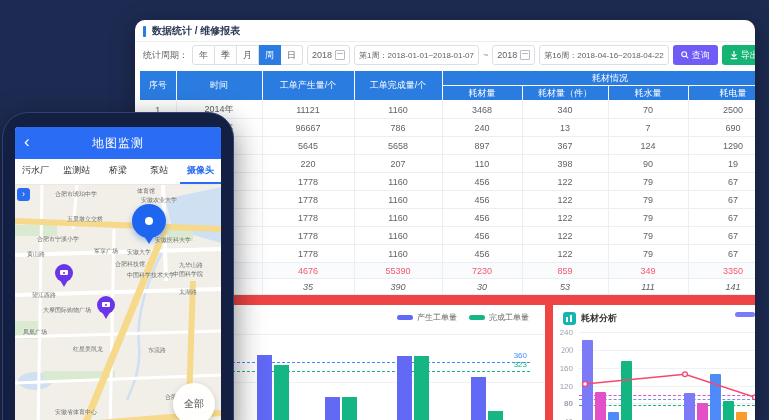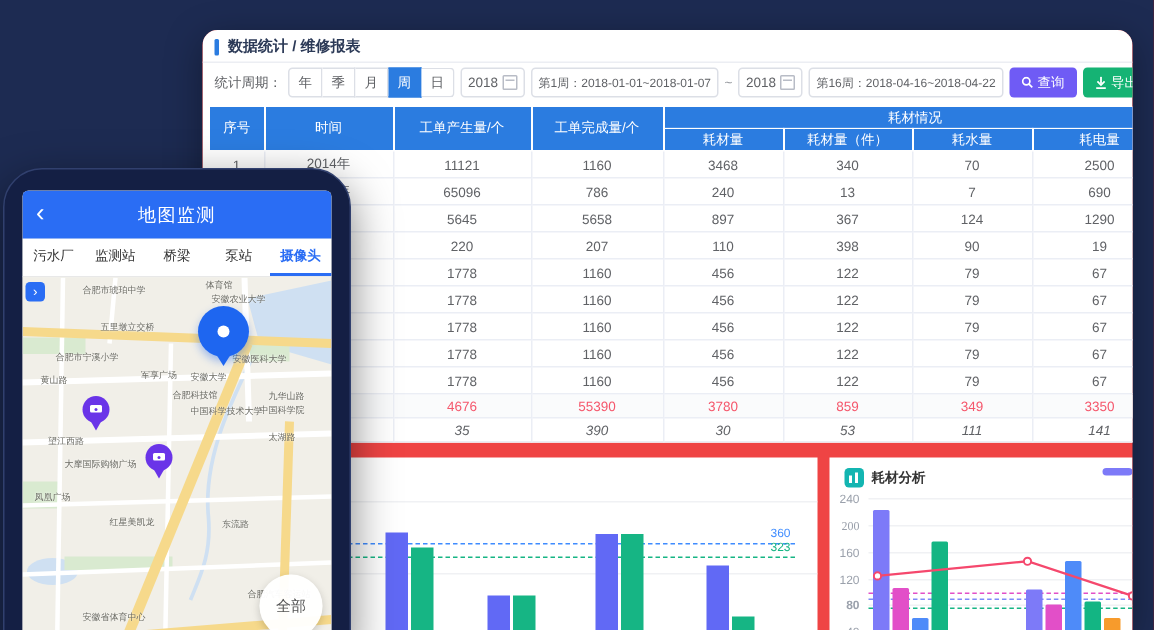--- a/index.html
+++ b/index.html
@@ -177,21 +177,21 @@
                 <td>11121</td>
                 <td>1160</td>
                 <td>3468</td>
                 <td>340</td>
                 <td>70</td>
                 <td>2500</td>
               </tr>
               <tr>
                 <td>2</td>
                 <td>2015年</td>
-                <td>65096</td>
+                <td>96667</td>
                 <td>786</td>
                 <td>240</td>
                 <td>13</td>
                 <td>7</td>
                 <td>690</td>
               </tr>
               <tr>
                 <td>3</td>
                 <td>2016年</td>
                 <td>5645</td>
@@ -259,21 +259,21 @@
                 <td>456</td>
                 <td>122</td>
                 <td>79</td>
                 <td>67</td>
               </tr>
               <tr class="total">
                 <td></td>
                 <td>合计</td>
                 <td>4676</td>
                 <td>55390</td>
-                <td>3780</td>
+                <td>7230</td>
                 <td>859</td>
                 <td>349</td>
                 <td>3350</td>
               </tr>
               <tr class="avg">
                 <td></td>
                 <td>平均值</td>
                 <td>35</td>
                 <td>390</td>
                 <td>30</td>
@@ -281,20 +281,30 @@
                 <td>111</td>
                 <td>141</td>
               </tr>
             </tbody>
           </table>
       </div>
     </div>
 
     <div class="charts">
       <div class="panel left" id="left-panel">
+        <div class="legend" id="left-legend">
+            <div class="leg-item">
+              <span class="leg-swatch" style="background: rgb(97, 105, 245);"></span>
+              <span>产生工单量</span>
+            </div>
+            <div class="leg-item">
+              <span class="leg-swatch" style="background: rgb(22, 181, 132);"></span>
+              <span>完成工单量</span>
+            </div>
+          </div>
         <div id="left-plot" style="position:absolute;inset:0;">
             <div class="gridline" style="top: 29px;"></div>
             <div class="gridline" style="top: 77px;"></div>
             <div class="dash" style="left: 12px; width: 378px; top: 56.52px; border-color: rgb(63, 140, 255);"></div>
             <div class="dash-label" style="right: 18px; top: 46.52px; color: rgb(63, 140, 255);">360</div>
             <div class="dash" style="left: 12px; width: 378px; top: 65.511px; border-color: rgb(22, 181, 132);"></div>
             <div class="dash-label" style="right: 18px; top: 55.511px; color: rgb(22, 181, 132);">323</div>
             <div class="bar" style="left: 117px; top: 50.445px; height: 76.555px; width: 15px; background: rgb(97, 105, 245);"></div>
             <div class="bar" style="left: 185px; top: 92.484px; height: 34.516px; width: 15px; background: rgb(97, 105, 245);"></div>
             <div class="bar" style="left: 257px; top: 51.174px; height: 75.826px; width: 15px; background: rgb(97, 105, 245);"></div>

